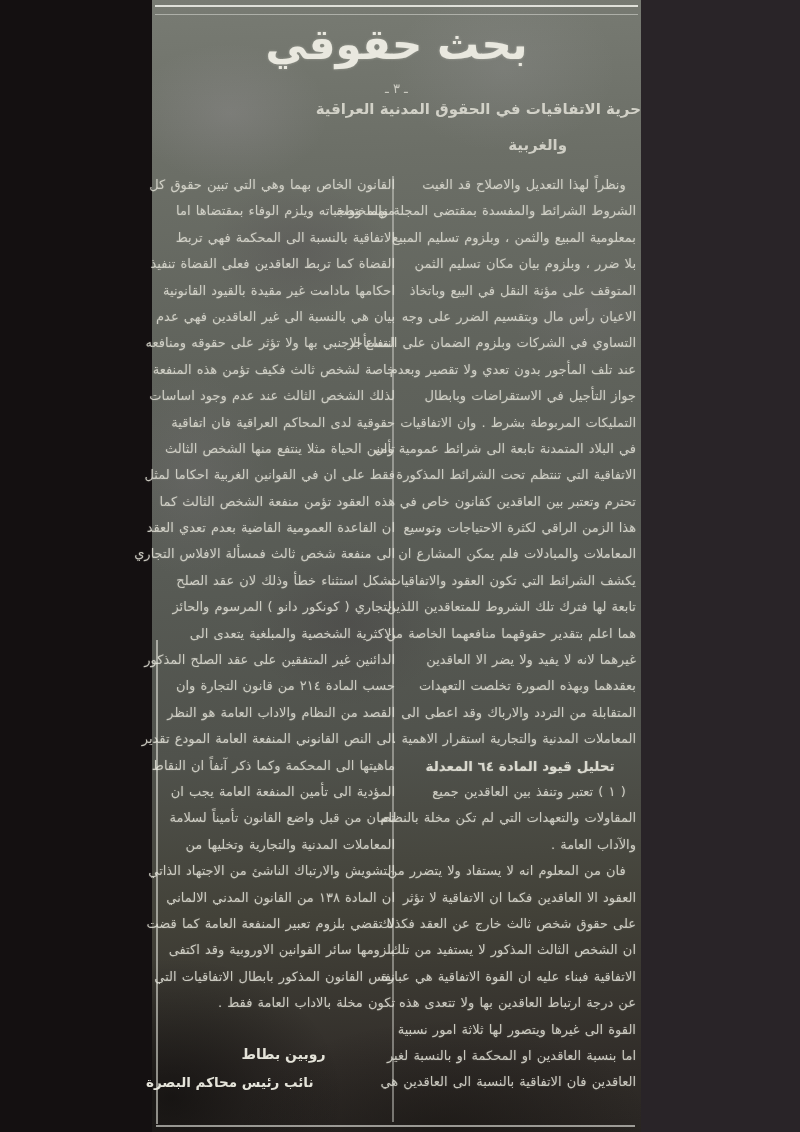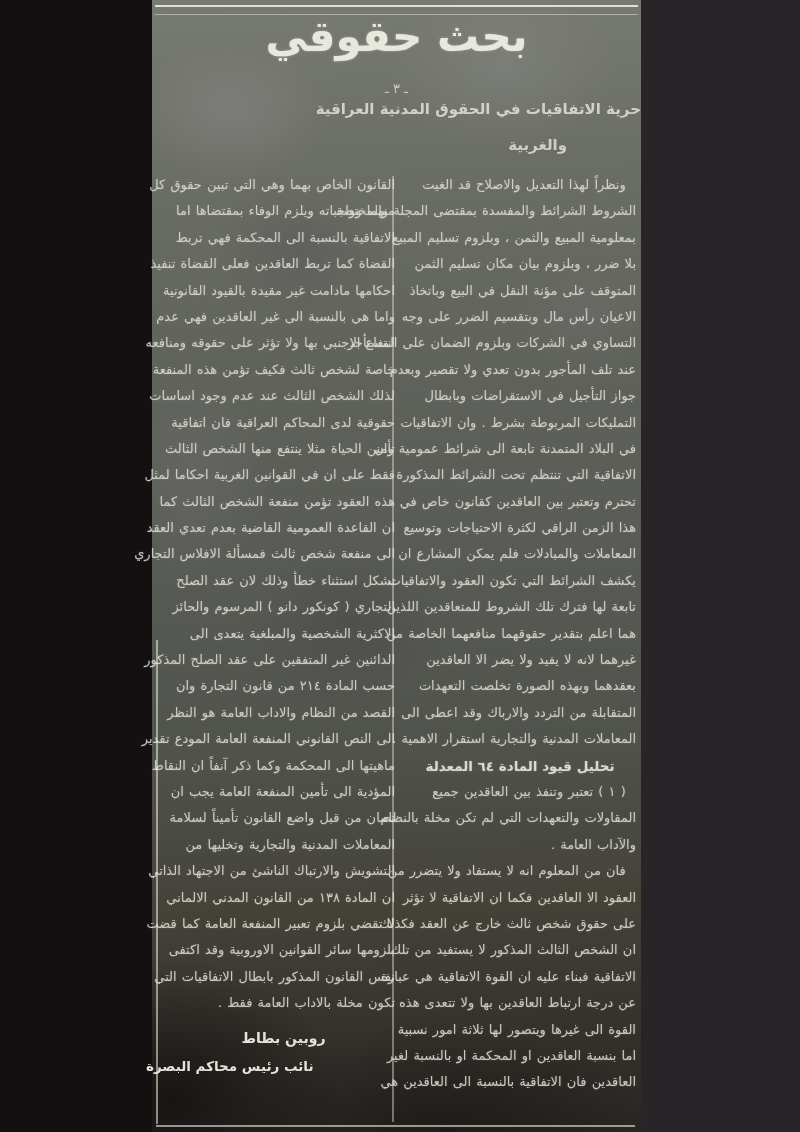--- a/index.html
+++ b/index.html
@@ -20,21 +20,21 @@
       radial-gradient(ellipse 220px 180px at 4% 97%,rgba(8,6,6,.6),transparent 78%),
       radial-gradient(ellipse 260px 140px at 60% 100%,rgba(15,12,10,.45),transparent 80%),
       linear-gradient(178deg,#787b73 0%,#6c6f67 14%,#60635c 32%,#585b55 50%,#50524c 66%,#434239 80%,#322e2a 93%,#2a2623 100%);
   }
   .topline{position:absolute;top:5px;left:3px;right:3px;height:7px;
     border-top:2px solid rgba(242,242,236,.85);border-bottom:1px solid rgba(242,242,236,.45);}
   .bottomline{position:absolute;bottom:5px;left:4px;right:6px;height:2px;background:rgba(235,235,228,.6);}
   .leftrule{position:absolute;left:4px;top:640px;bottom:8px;width:2px;background:rgba(238,238,230,.55);}
   .divider{position:absolute;left:240px;top:176px;height:946px;width:2px;background:rgba(225,225,218,.45);}
   .title{
-    position:absolute;top:12px;left:0;right:0;margin:0;text-align:center;
+    position:absolute;top:12px;left:0;right:0;margin:8px;text-align:center;
     font-size:42px;font-weight:bold;color:#e9e8df;letter-spacing:1px;
     text-shadow:0 0 3px rgba(240,240,230,.35);
   }
   .pagenum{position:absolute;top:81px;left:0;right:0;text-align:center;
     font-size:13px;color:#d9d8cf;letter-spacing:4px;opacity:.85;}
   .sub1{position:absolute;top:100px;left:0;right:0;text-align:right;
     font-size:15px;font-weight:bold;color:#dddcd2;opacity:.9;}
   .sub2{position:absolute;top:136px;left:0;right:0;text-align:right;
     font-size:15px;font-weight:bold;color:#dddcd2;opacity:.88;transform:translateX(-74px);}
   .cols{position:absolute;top:172px;left:8px;right:5px;display:flex;gap:9px;}
@@ -43,21 +43,21 @@
   .col-left{width:235px;}
   .tline{
     height:26.4px;line-height:26.4px;font-size:13px;color:#dbdad0;
     text-align:right;white-space:nowrap;overflow:visible;opacity:.9;
     text-shadow:0 0 2px rgba(225,225,215,.28);word-spacing:1px;
   }
   .sec-heading{
     height:26.4px;line-height:26.4px;font-size:13.5px;font-weight:bold;
     text-align:center;color:#e2e1d7;opacity:.95;text-shadow:0 0 2px rgba(230,230,220,.3);
   }
-  .sig-name{margin-top:7px;text-align:center;font-size:14px;font-weight:bold;
+  .sig-name{margin-top:23px;text-align:center;font-size:14px;font-weight:bold;
     color:#e4e3d9;height:28px;line-height:28px;transform:translateX(6px);}
   .sig-title{text-align:left;font-size:13.5px;font-weight:bold;color:#e4e3d9;
     height:28px;line-height:28px;transform:translateX(-14px);}
 </style>
 </head>
 <body>
 
 <div class="paper">
   <div class="topline"></div>
   <h1 class="title">بحث حقوقي</h1>
@@ -107,21 +107,21 @@
           <div class="tline">العاقدين فان الاتفاقية بالنسبة الى العاقدين هي</div>
         </div>
     </div>
     <div class="col col-left">
       <div>
           <div class="tline">القانون الخاص بهما وهي التي تبين حقوق كل</div>
           <div class="tline">منهما وواجباته ويلزم الوفاء بمقتضاها اما</div>
           <div class="tline">الاتفاقية بالنسبة الى المحكمة فهي تربط</div>
           <div class="tline">القضاة كما تربط العاقدين فعلى القضاة تنفيذ</div>
           <div class="tline">احكامها مادامت غير مقيدة بالقيود القانونية</div>
-          <div class="tline">واما هي بالنسبة الى غير العاقدين فهي عدم</div>
+          <div class="tline">بيان هي بالنسبة الى غير العاقدين فهي عدم</div>
           <div class="tline">انتفاع الاجنبي بها ولا تؤثر على حقوقه ومنافعه</div>
           <div class="tline">خاصة لشخص ثالث فكيف تؤمن هذه المنفعة</div>
           <div class="tline">لذلك الشخص الثالث عند عدم وجود اساسات</div>
           <div class="tline">حقوقية لدى المحاكم العراقية فان اتفاقية</div>
           <div class="tline">تأمين الحياة مثلا ينتفع منها الشخص الثالث</div>
           <div class="tline">فقط على ان في القوانين الغربية احكاما لمثل</div>
           <div class="tline">هذه العقود تؤمن منفعة الشخص الثالث كما</div>
           <div class="tline">ان القاعدة العمومية القاضية بعدم تعدي العقد</div>
           <div class="tline">الى منفعة شخص ثالث فمسألة الافلاس التجاري</div>
           <div class="tline">تشكل استثناء خطأ وذلك لان عقد الصلح</div>

